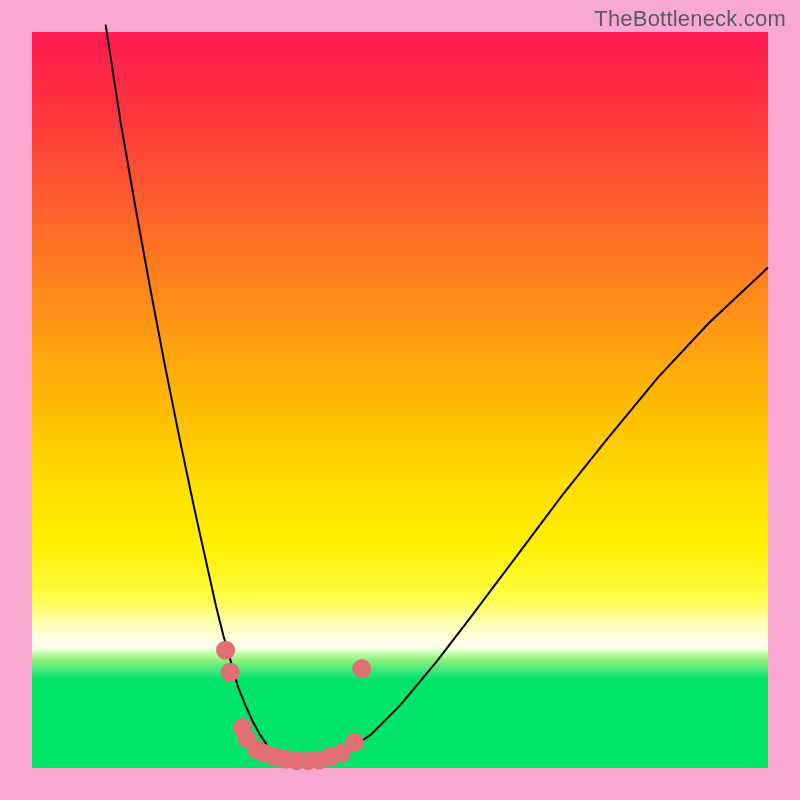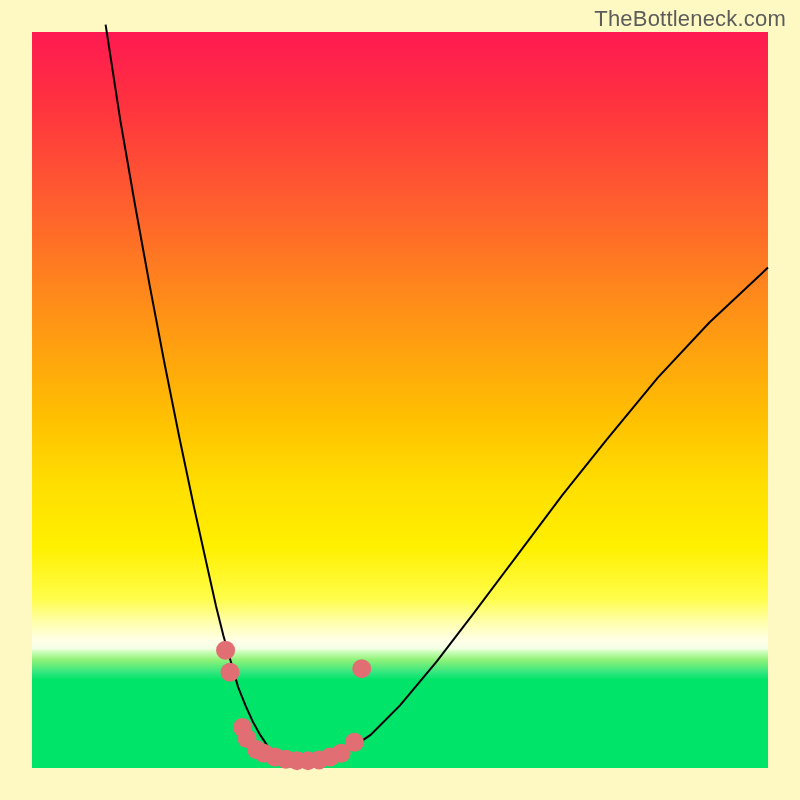--- a/index.html
+++ b/index.html
@@ -10,21 +10,21 @@
     background: #000000;
     overflow: hidden;
     font-family: Arial, Helvetica, sans-serif;
   }
   .frame {
     position: absolute;
     left: 0;
     top: 0;
     width: 800px;
     height: 800px;
-    background: #fef9c3;
+    background: #f9a8d4;
   }
   .plot {
     position: absolute;
     left: 32px;
     top: 32px;
     width: 736px;
     height: 736px;
     background: linear-gradient(to bottom,
       #ff1a52 0%,
       #ff3040 9%,

